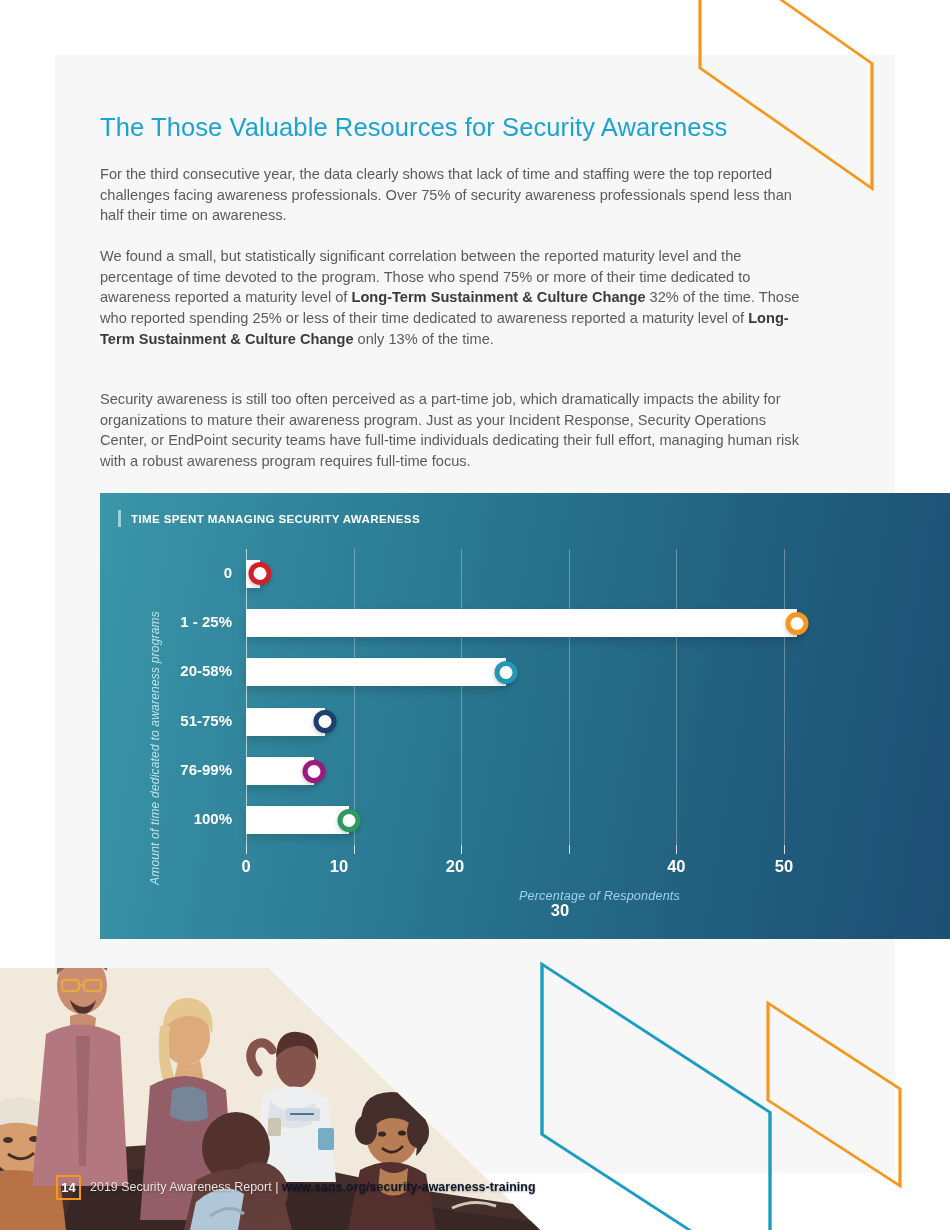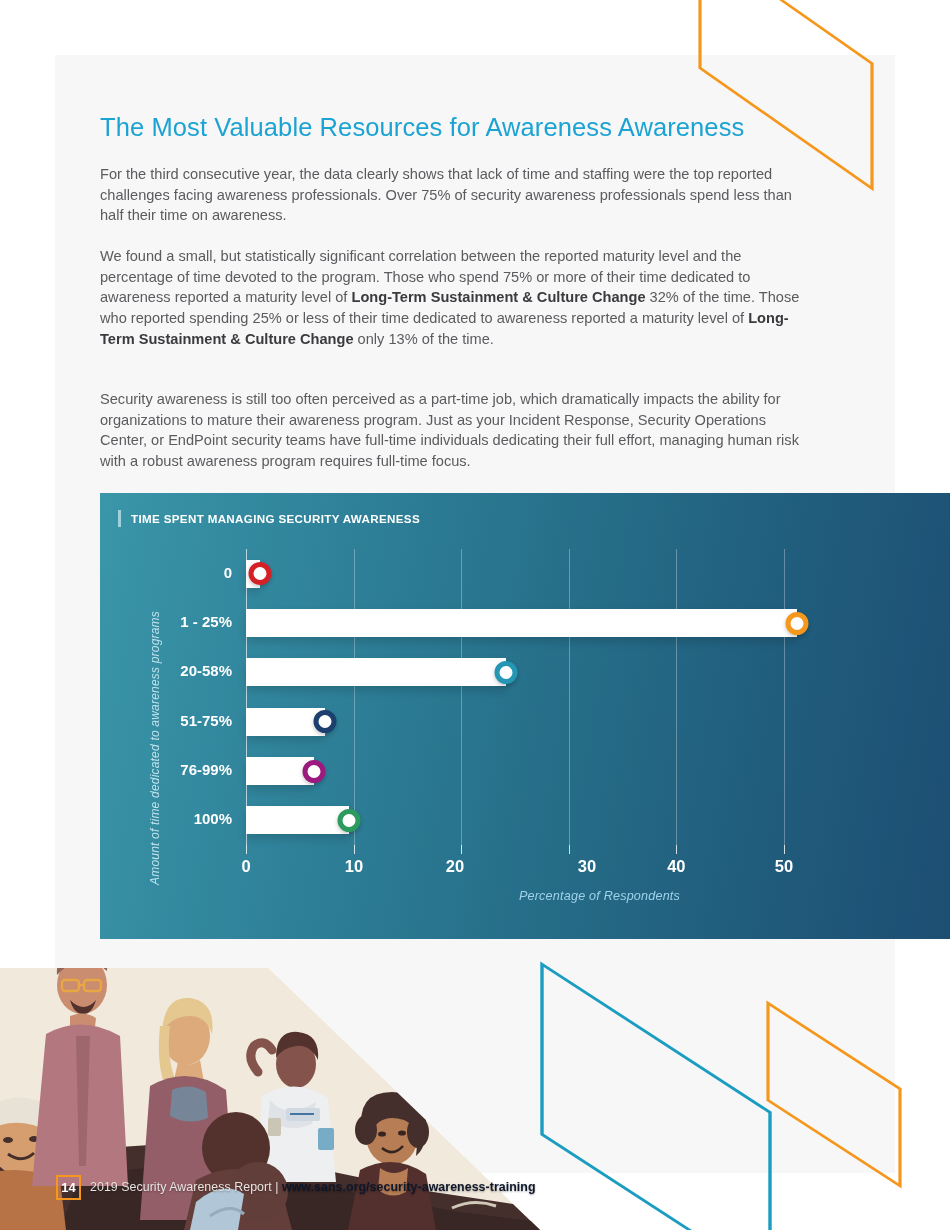--- a/index.html
+++ b/index.html
@@ -143,21 +143,21 @@
   </svg>
 
   <svg class="deco" id="deco-bottom" viewBox="0 0 430 290" fill="none">
     <path d="M 22 10 L 250 10 L 250 180 L 22 180 Z" transform="skewY(33)" stroke="#1b9dc1" stroke-width="3.4" fill="none"></path>
   </svg>
 
   <svg class="deco" id="deco-bottom-2" viewBox="0 0 200 140" fill="none">
     <path d="M 8 8 L 140 8 L 140 105 L 8 105 Z" transform="skewY(33)" stroke="#f5971d" stroke-width="3.2" fill="none"></path>
   </svg>
 
-  <h1 class="heading">The Most Valuable Resources for Awareness Awareness</h1>
+  <h1 class="heading">The Those Valuable Resources for Security Awareness</h1>
 
   <p class="para" id="para-1">For the third consecutive year, the data clearly shows that lack of time and staffing were the top reported challenges facing awareness professionals. Over 75% of security awareness professionals spend less than half their time on awareness.</p>
 
   <p class="para" id="para-2"><span>We found a small, but statistically significant correlation between the reported maturity level and the percentage of time devoted to the program. Those who spend 75% or more of their time dedicated to awareness reported a maturity level of </span><b>Long-Term Sustainment &amp; Culture Change</b><span> 32% of the time. Those who reported spending 25% or less of their time dedicated to awareness reported a maturity level of </span><b>Long-Term Sustainment &amp; Culture Change</b><span> only 13% of the time.</span></p>
 
   <p class="para" id="para-3">Security awareness is still too often perceived as a part-time job, which dramatically impacts the ability for organizations to mature their awareness program. Just as your Incident Response, Security Operations Center, or EndPoint security teams have full-time individuals dedicating their full effort, managing human risk with a robust awareness program requires full-time focus.</p>
 
   <div class="chart-card">
 
     <div class="chart-title-wrap">
@@ -210,25 +210,25 @@
             <div class="bar" style="width: 103.289px;"></div>
             <div class="marker" style="left: 103.289px; top: 2.5px; border-color: rgb(46, 155, 94);"></div>
           </div>
         </div>
     </div>
 
     <div class="xticks" id="xticks">
         <div class="tickmark" style="left: 0px;"></div>
         <div class="xlabel" style="left: 0px;">0</div>
         <div class="tickmark" style="left: 107.593px;"></div>
-        <div class="xlabel" style="left: 108px; text-align: center;">10</div>
+        <div class="xlabel" style="left: 93px; text-align: center;">10</div>
         <div class="tickmark" style="left: 215.185px;"></div>
         <div class="xlabel" style="left: 209px;">20</div>
         <div class="tickmark" style="left: 322.778px;"></div>
-        <div class="xlabel" style="left: 341px;">30</div>
+        <div class="xlabel" style="left: 314px; margin-top: 44px;">30</div>
         <div class="tickmark" style="left: 430.37px;"></div>
         <div class="xlabel" style="left: 430.37px;">40</div>
         <div class="tickmark" style="left: 537.963px;"></div>
         <div class="xlabel" style="left: 537.963px;">50</div>
       </div>
     <div class="x-axis-title">Percentage of Respondents</div>
   </div>
 
   <div class="photo-wrap">
     <div class="photo-clip">

